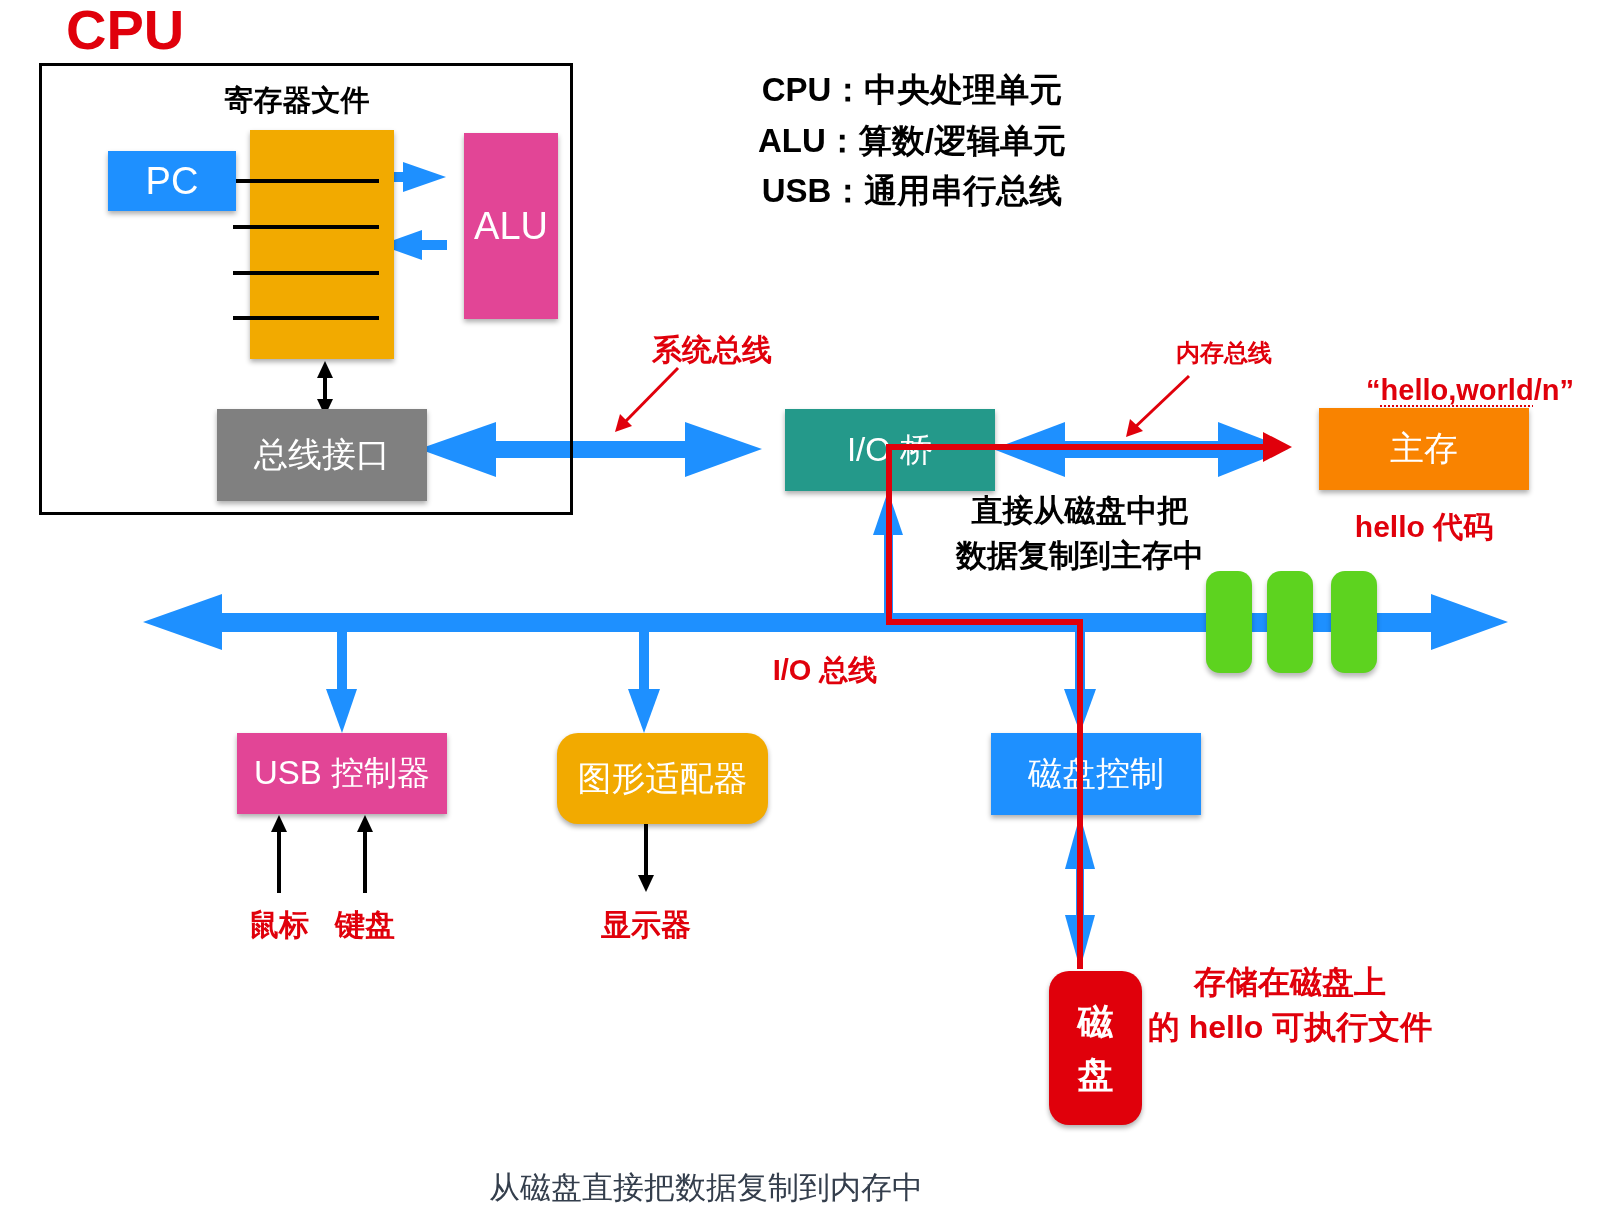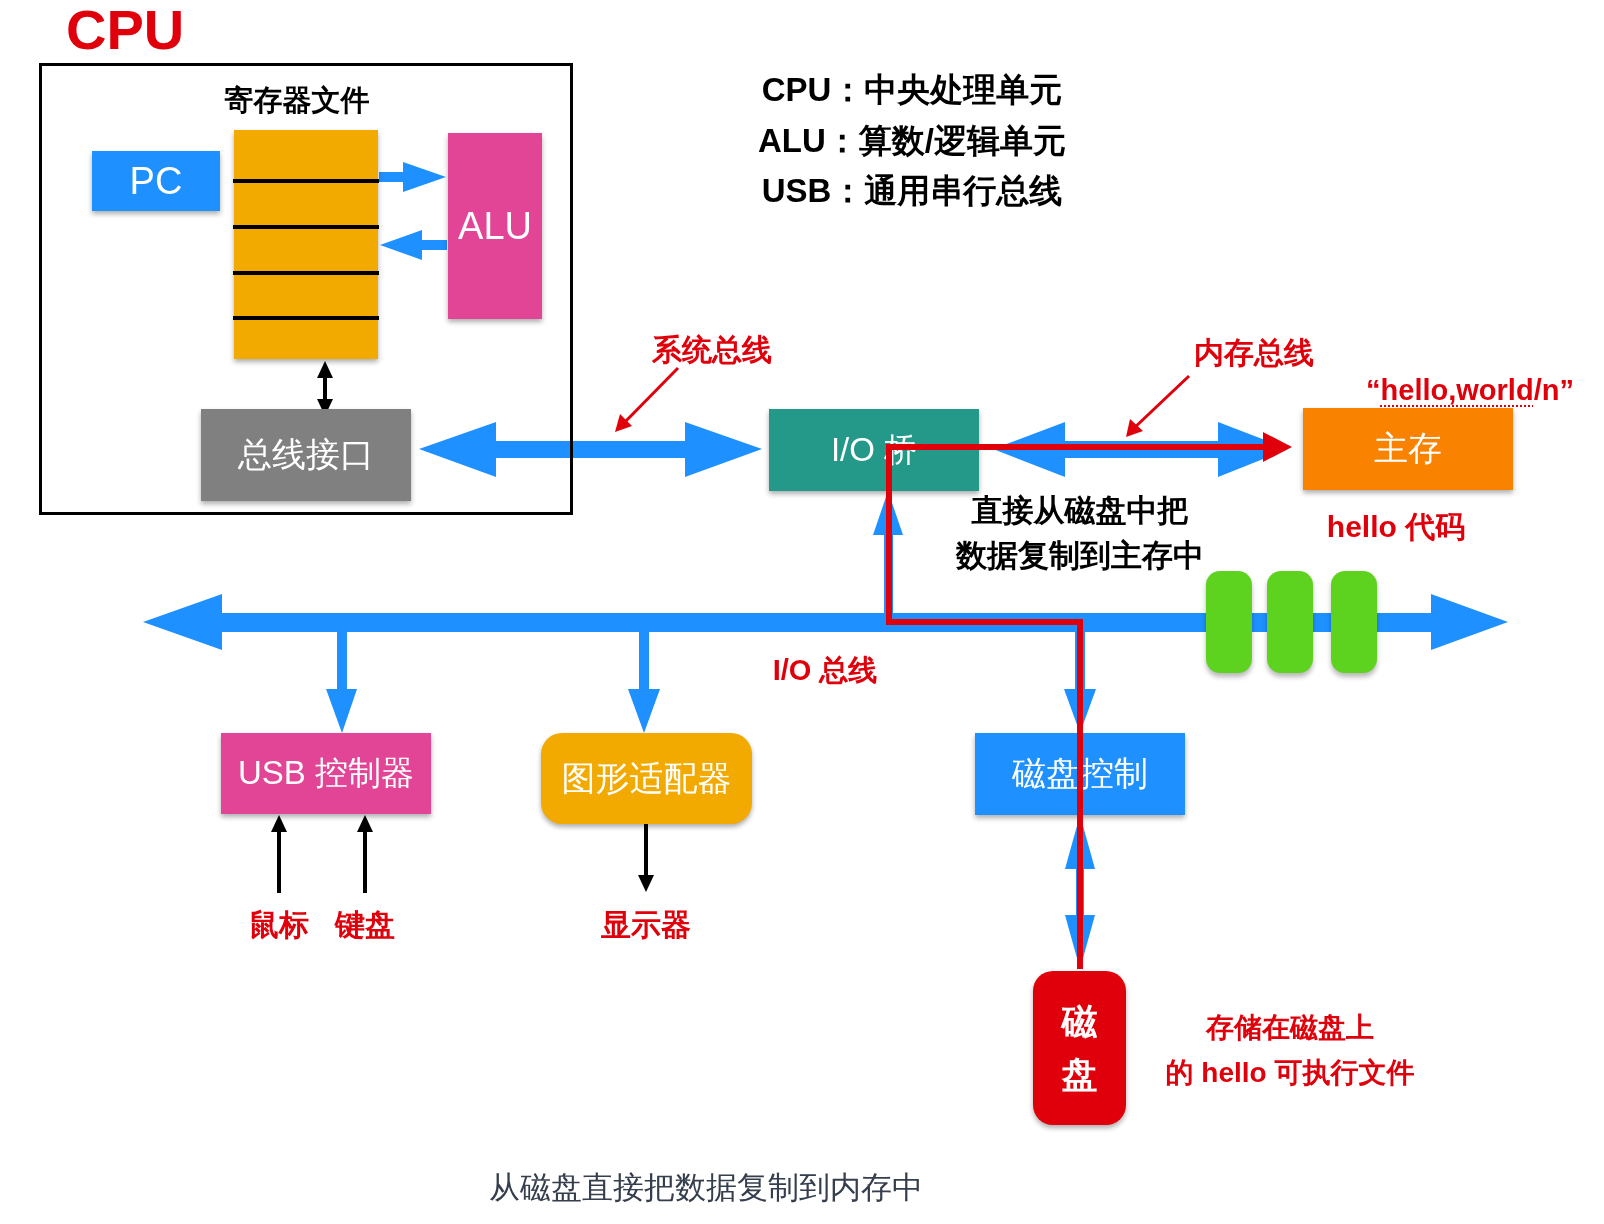--- a/index.html
+++ b/index.html
@@ -5,21 +5,21 @@
   :root{
     --blue:#1e90ff; --red:#e0000b; --reg:#f2aa00; --alu:#e24596; --gray:#808080;
     --teal:#24998a; --mem:#f98300; --green:#5dd31f; --caption:#343e4c; --black:#000000;
   }
   html,body{margin:0;padding:0;background:#ffffff;}
   #canvas{position:relative;width:1604px;height:1224px;overflow:hidden;background:#fff;
     font-family:"Liberation Sans","DejaVu Sans",sans-serif;}
   .layer{position:absolute;left:0;top:0;width:1604px;height:1224px;}
   .layer.top{pointer-events:none;}
   .box{position:absolute;display:flex;align-items:center;justify-content:center;color:#fff;
-    box-shadow:0 3px 5px rgba(0,0,0,0.32);white-space:nowrap;}
+    box-shadow:0 3px 5px rgba(0,0,0,0.32);white-space:nowrap;margin-left:16px;}
   .lbl{position:absolute;white-space:nowrap;text-align:center;font-weight:bold;}
   .red{color:var(--red);}
   .blk{color:var(--black);}
   #cpu-frame{position:absolute;left:39px;top:63px;width:528px;height:446px;border:3px solid #000;box-sizing:content-box;}
   .slot{position:absolute;top:571px;width:46px;height:102px;border-radius:14px;background:var(--green);
     box-shadow:0 4px 5px rgba(0,0,0,0.28);}
   .reg-line{position:absolute;left:233px;width:146px;height:4px;background:#000;}
   .uline{text-decoration:underline dotted var(--red);text-underline-offset:5px;text-decoration-thickness:2px;}
 </style>
 </head>
@@ -140,34 +140,34 @@
     <span>总线接口</span>
   </div>
 
   <div style="position:absolute;left:700px;top:65px;width:424px;text-align:center;font-weight:bold;font-size:33px;line-height:50.7px;color:#000;">
     <div>CPU：中央处理单元</div>
     <div>ALU：算数/逻辑单元</div>
     <div>USB：通用串行总线</div>
   </div>
 
   <div class="lbl red" style="left:622px;top:332px;width:180px;font-size:30px;line-height:36px;">系统总线</div>
-  <div class="lbl red" style="left:1134px;top:335px;width:180px;font-size:30px;line-height:36px;text-align:right;">内存总线</div>
+  <div class="lbl red" style="left:1134px;top:335px;width:180px;font-size:24px;line-height:36px;">内存总线</div>
   <div class="lbl red" style="left:735px;top:652px;width:180px;font-size:29px;line-height:36px;">I/O 总线</div>
 
   <div class="box" style="left:769px;top:409px;width:210px;height:82px;background:var(--teal);font-size:33px;">
     <span>I/O 桥</span>
   </div>
 
   <div class="lbl red" style="left:1340px;top:372px;width:260px;font-size:29px;line-height:36px;"><span>“</span><span class="uline">hello,world</span><span>/n”</span></div>
 
   <div class="box" style="left:1303px;top:408px;width:210px;height:82px;background:var(--mem);font-size:34px;">
     <span>主存</span>
   </div>
 
-  <div class="lbl red" style="left:1296px;top:508px;width:200px;font-size:30px;line-height:38px;">hello 代码</div>
+  <div class="lbl red" style="left:1324px;top:508px;width:200px;font-size:30px;line-height:38px;">hello 代码</div>
 
   <div class="lbl blk" style="left:930px;top:488px;width:300px;font-size:31px;line-height:45px;">
     <div>直接从磁盘中把</div>
     <div>数据复制到主存中</div>
   </div>
 
   <div class="slot" style="left:1206px;"></div>
   <div class="slot" style="left:1267px;"></div>
   <div class="slot" style="left:1331px;"></div>
 
@@ -185,21 +185,21 @@
   <div class="lbl red" style="left:239px;top:906px;width:80px;font-size:30px;line-height:38px;">鼠标</div>
   <div class="lbl red" style="left:325px;top:906px;width:80px;font-size:30px;line-height:38px;">键盘</div>
   <div class="lbl red" style="left:586px;top:906px;width:120px;font-size:30px;line-height:38px;">显示器</div>
 
   <div class="box" style="left:1033px;top:971px;width:93px;height:154px;border-radius:20px;background:var(--red);
        flex-direction:column;font-size:36px;font-weight:bold;line-height:53px;">
     <span>磁</span>
     <span>盘</span>
   </div>
 
-  <div class="lbl red" style="left:1130px;top:1005px;width:320px;font-size:28px;line-height:45px;">
+  <div class="lbl red" style="left:1130px;top:960px;width:320px;font-size:32px;line-height:45px;">
     <div>存储在磁盘上</div>
     <div>的 hello 可执行文件</div>
   </div>
 
   <svg class="layer top" viewBox="0 0 1604 1224">
     <g>
       <polyline points="1080,969 1080,622 889,622 889,447 1266,447" fill="none" stroke="var(--red)" stroke-width="6" stroke-linejoin="miter"></polyline>
       <polygon points="1263,432 1292,447 1263,462" fill="var(--red)"></polygon>
     </g>
   </svg>

